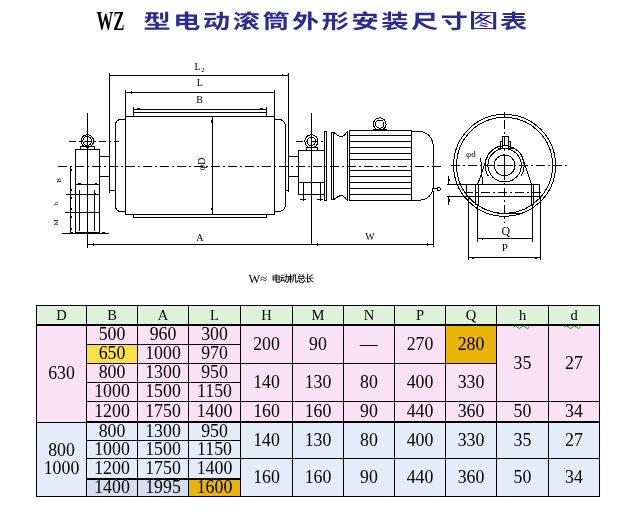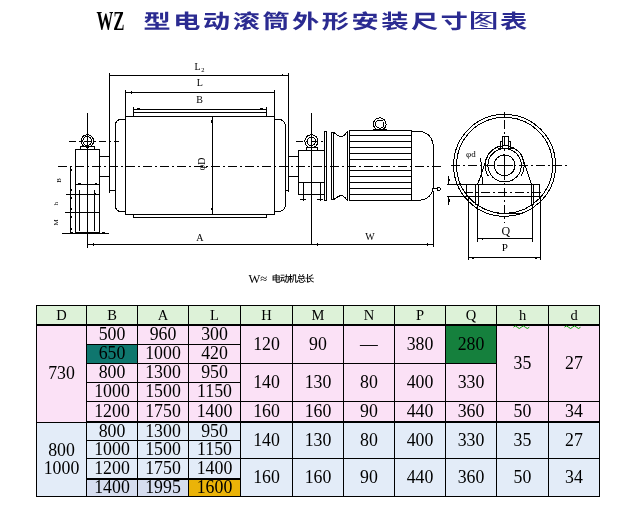--- a/index.html
+++ b/index.html
@@ -218,36 +218,36 @@
           <td style="background:#ddf2d8" class="hd">L</td>
           <td style="background:#ddf2d8" class="hd">H</td>
           <td style="background:#ddf2d8" class="hd">M</td>
           <td style="background:#ddf2d8" class="hd">N</td>
           <td style="background:#ddf2d8" class="hd">P</td>
           <td style="background:#ddf2d8" class="hd">Q</td>
           <td style="background:#ddf2d8" class="hd">h</td>
           <td style="background:#ddf2d8" class="hd">d</td>
         </tr>
 <tr class="r">
-          <td rowspan="5" style="background:#fbe1f6">730</td>
+          <td rowspan="5" style="background:#fbe1f6">630</td>
           <td style="background:#fbe1f6">500</td>
           <td style="background:#fbe1f6">960</td>
           <td style="background:#fbe1f6">300</td>
-          <td rowspan="2" style="background:#fbe1f6">120</td>
+          <td rowspan="2" style="background:#fbe1f6">200</td>
           <td rowspan="2" style="background:#fbe1f6">90</td>
           <td rowspan="2" style="background:#fbe1f6">—</td>
-          <td rowspan="2" style="background:#fbe1f6">380</td>
-          <td rowspan="2" style="background:#15803d">280</td>
+          <td rowspan="2" style="background:#fbe1f6">270</td>
+          <td rowspan="2" style="background:#eab308">280</td>
           <td rowspan="4" style="background:#fbe1f6">35</td>
           <td rowspan="4" style="background:#fbe1f6">27</td>
         </tr>
 <tr class="r">
-          <td style="background:#0f766e">650</td>
+          <td style="background:#fde047">650</td>
           <td style="background:#fbe1f6">1000</td>
-          <td style="background:#fbe1f6">420</td>
+          <td style="background:#fbe1f6">970</td>
         </tr>
 <tr class="r">
           <td style="background:#fbe1f6">800</td>
           <td style="background:#fbe1f6">1300</td>
           <td style="background:#fbe1f6">950</td>
           <td rowspan="2" style="background:#fbe1f6">140</td>
           <td rowspan="2" style="background:#fbe1f6">130</td>
           <td rowspan="2" style="background:#fbe1f6">80</td>
           <td rowspan="2" style="background:#fbe1f6">400</td>
           <td rowspan="2" style="background:#fbe1f6">330</td>

